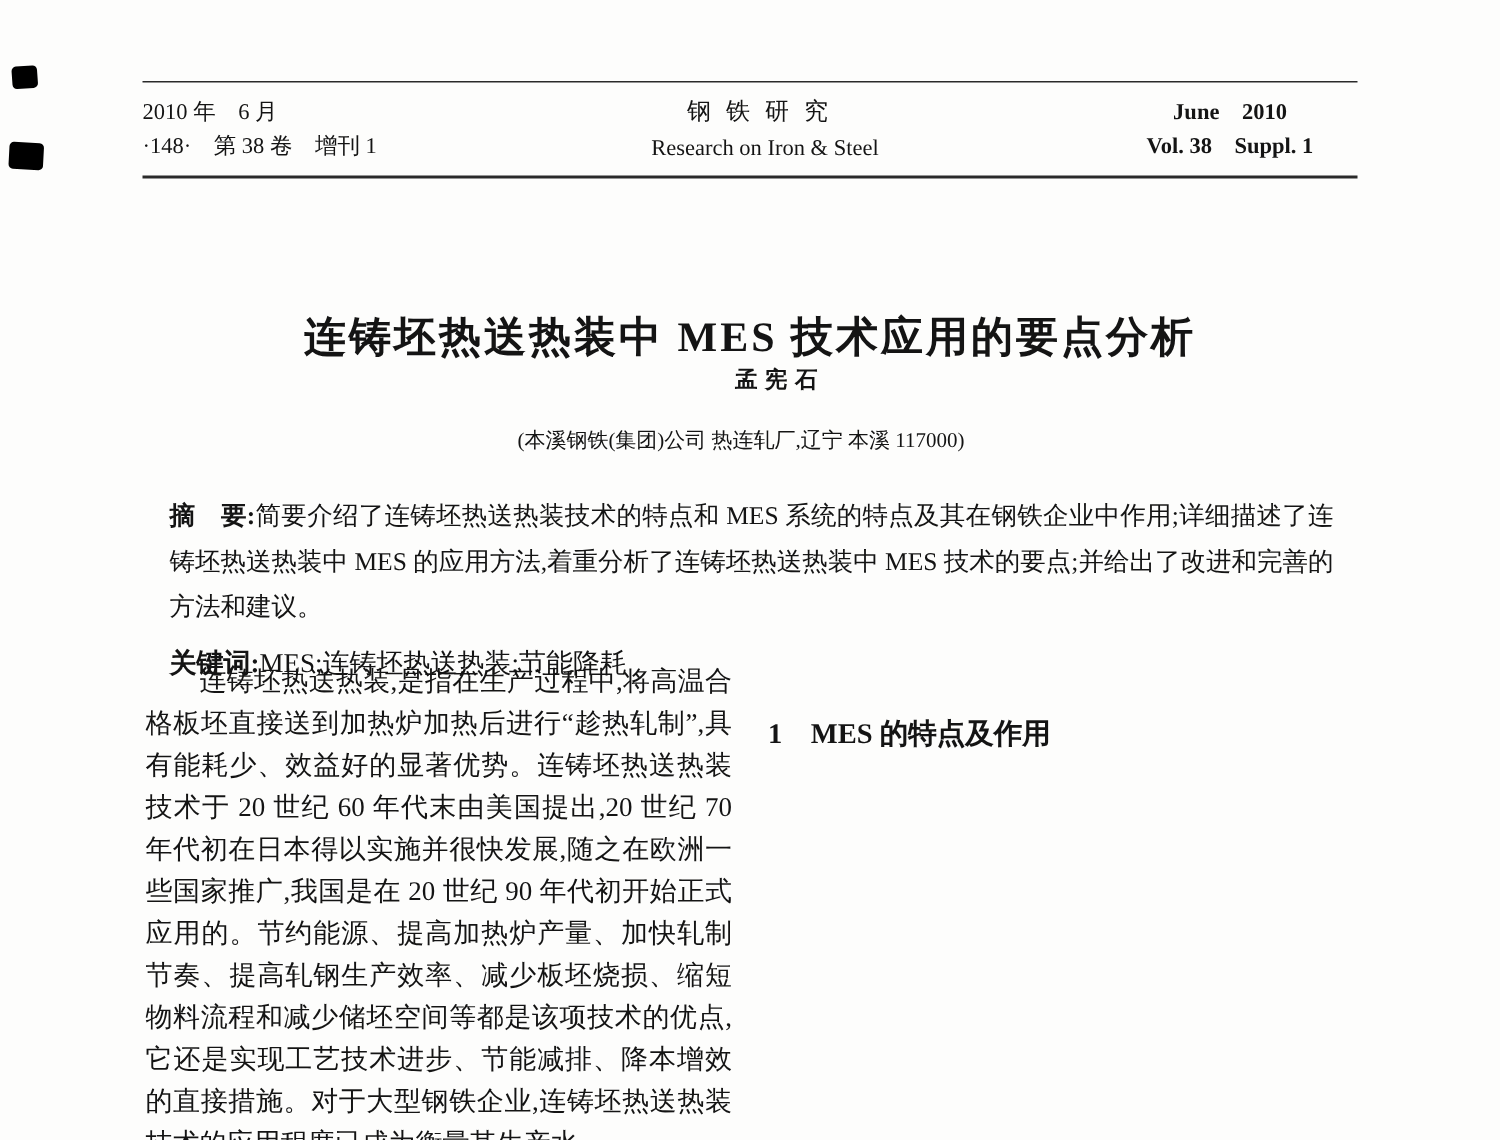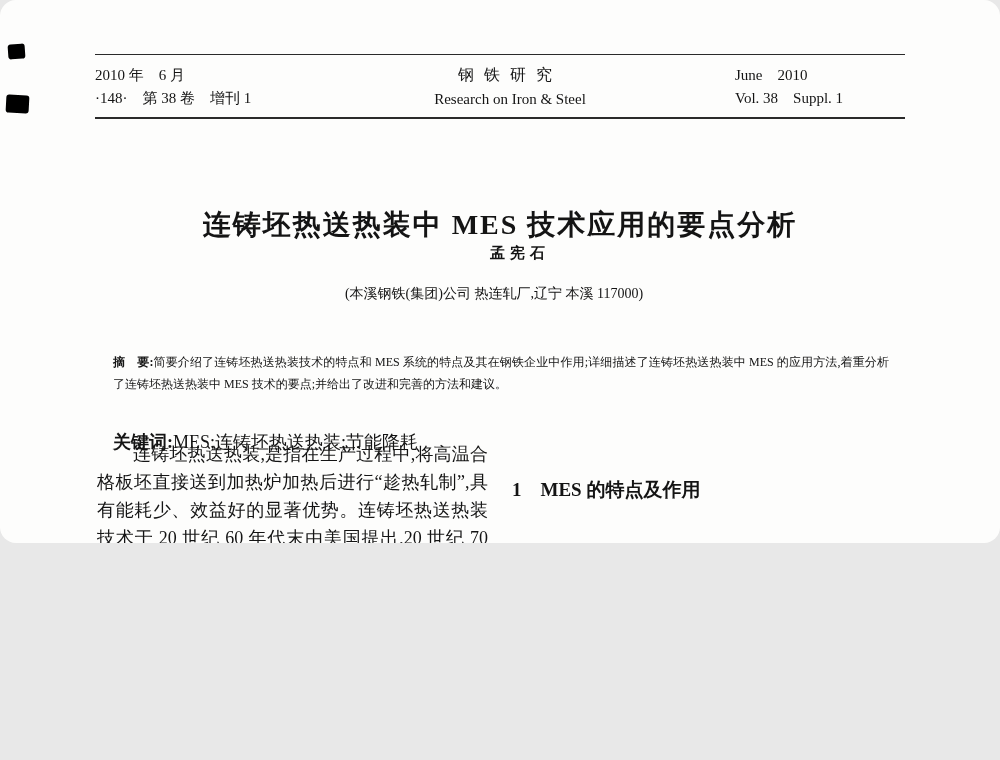--- a/index.html
+++ b/index.html
@@ -3,26 +3,25 @@
 <meta charset="utf-8">
 <style>
   html, body {
     margin: 0;
     padding: 0;
     background: #e8e8e8;
   }
   .page {
     position: relative;
     width: 1000px;
-    height: 543px;
+    height: 760px;
     background: #fdfdfc;
     overflow: hidden;
     font-family: "Liberation Serif", "DejaVu Serif", serif;
     color: #141414;
-    border-radius: 16px;
   }
   
   .artifact {
     position: absolute;
     background: #000;
     border-radius: 3px;
   }
   .artifact.a1 { left: 8px;  top: 44px; width: 17px; height: 15px; transform: rotate(-4deg); }
   .artifact.a2 { left: 6px;  top: 95px; width: 23px; height: 18px; transform: rotate(3deg); }
 
@@ -43,21 +42,21 @@
     top: 60px;
     height: 54px;
     display: flex;
     justify-content: space-between;
     align-items: center;
     font-size: 15px;
     line-height: 1.55;
   }
   .journal-header .col { text-align: center; }
   .journal-header .col.left  { text-align: left;  min-width: 190px; }
-  .journal-header .col.right { text-align: left; min-width: 170px; }
+  .journal-header .col.right { text-align: center; min-width: 170px; font-weight: bold; }
   .journal-header .cn-title { letter-spacing: 10px; font-size: 16px; }
 
   .paper-title {
     position: absolute;
     left: 0;
     right: 0;
     top: 165px;
     text-align: center;
     font-size: 28px;
     font-weight: bold;
@@ -81,22 +80,22 @@
     right: 12px;
     top: 285px;
     text-align: center;
     font-size: 14px;
   }
 
   .abstract {
     position: absolute;
     left: 113px;
     width: 776px;
-    top: 340px;
-    font-size: 12px;
+    top: 312px;
+    font-size: 17px;
     line-height: 1.8;
     text-align: justify;
   }
   .abstract .label, .keywords .label { font-weight: bold; }
   .keywords {
     position: absolute;
     left: 113px;
     width: 776px;
     top: 412px;
     font-size: 18px;

